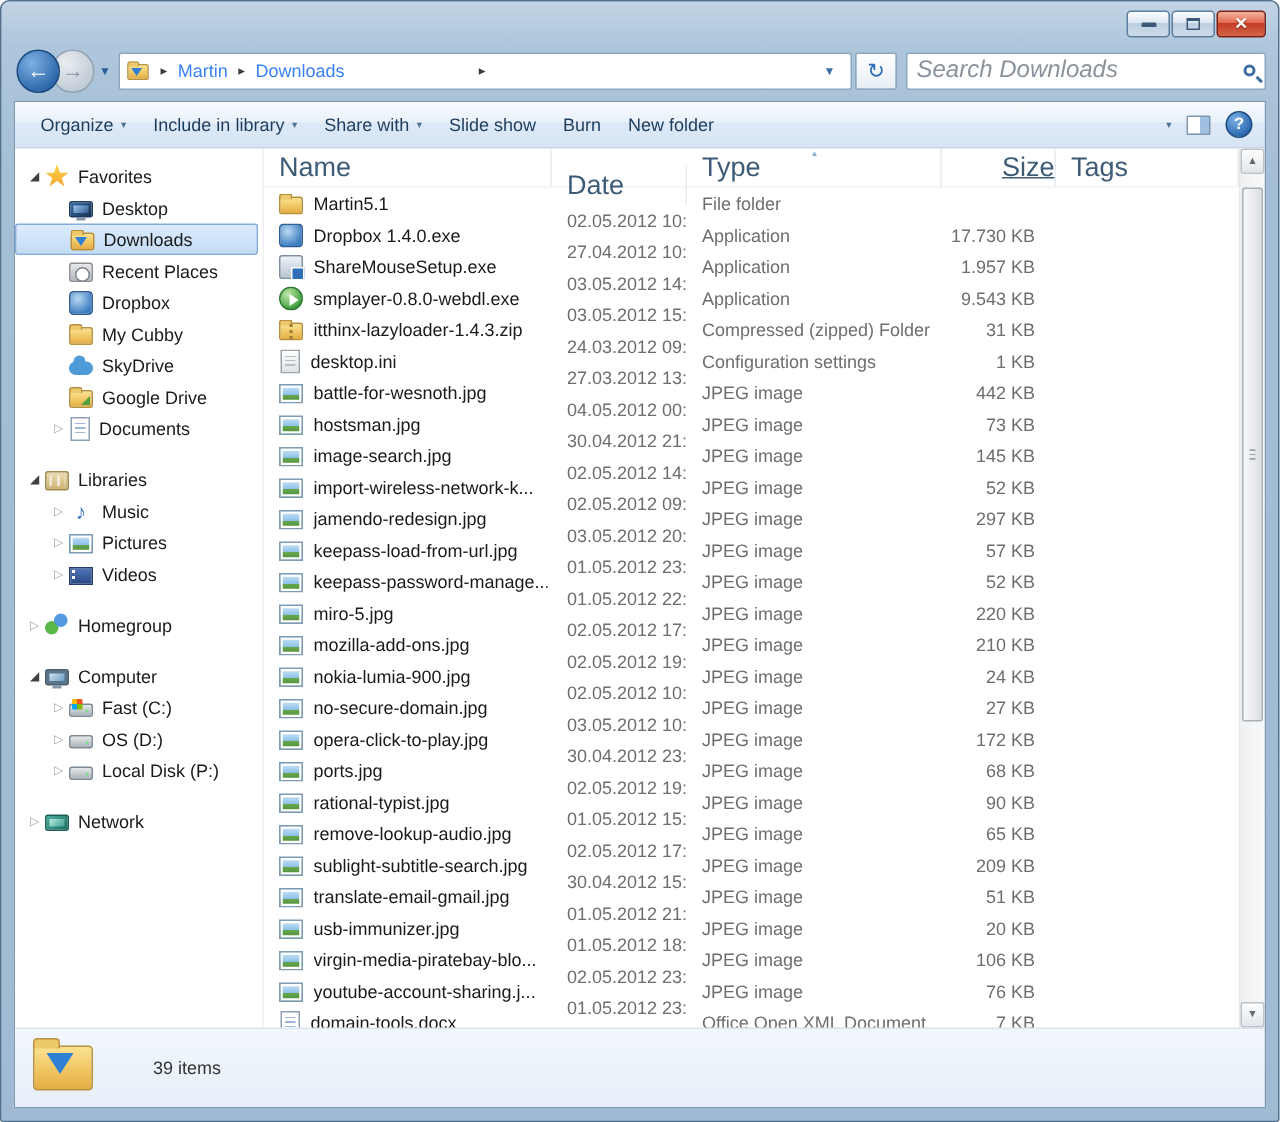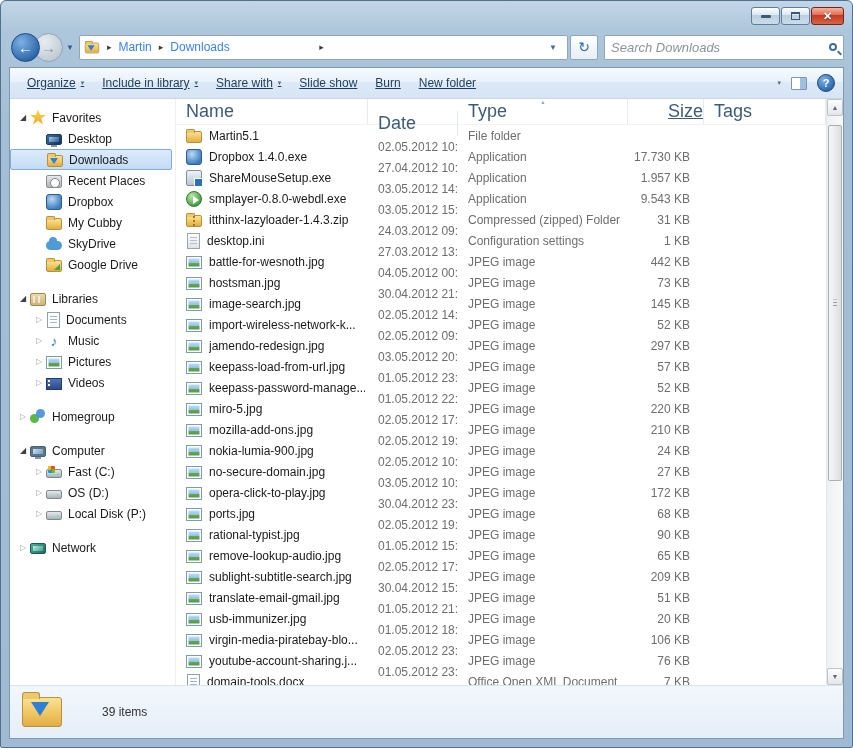--- a/index.html
+++ b/index.html
@@ -31,32 +31,32 @@
   .crumbs { display:flex; align-items:center; flex:1; min-width:0; }
   .crumb-seg { display:flex; align-items:center; }
   .crumb-arrow { font-size:9px; color:#3a3a3a; padding:0 7px; }
   .crumb-label { font-size:12px; color:#3b82f6; }
   .addr-caret { font-size:8px; color:#3f6ea5; padding:0 6px; border-left:0; }
   .refreshbtn { width:28px; height:25px; margin-left:2px; background:linear-gradient(180deg,#fff,#e7eef5);
     border:1px solid #8ca8c0; border-radius:2px; display:flex; align-items:center; justify-content:center;
     color:#2c6db5; font-size:14px; flex:0 0 auto; }
   .searchbox { width:240px; height:25px; margin-left:6px; background:#fff; border:1px solid #8ca8c0; border-radius:2px;
     display:flex; align-items:center; padding:0 6px; flex:0 0 auto; }
-  .searchbox input { flex:1; border:0; outline:none; font-family:"Liberation Sans",sans-serif; font-size:13px; min-width:0; }
+  .searchbox input { flex:1; border:0; outline:none; font-family:"Liberation Sans",sans-serif; font-size:16px; min-width:0; }
   .searchbox input::placeholder { font-style:italic; color:#8a939c; }
   .mag { width:8px; height:8px; border:2px solid #3f6ea5; border-radius:50%; position:relative; flex:0 0 auto; }
   .mag::after { content:""; position:absolute; width:5px; height:2px; background:#3f6ea5; transform:rotate(45deg); left:6px; top:7px; }
 
   
   .client { position:absolute; left:8px; right:8px; top:66px; bottom:8px; background:#fff; border:1px solid #7d9ab5; display:flex; flex-direction:column; }
 
   
   .toolbar { height:31px; background:linear-gradient(180deg,#f6fafd 0%,#e9f1fa 45%,#dde9f7 46%,#d6e4f4 100%);
     border-bottom:1px solid #c7d7e8; display:flex; align-items:center; padding:0 8px; flex:0 0 auto; }
-  .tbitem { display:flex; align-items:center; font-size:12px; color:#1e3c5c; padding:4px 9px; border-radius:3px;text-decoration:underline; }
+  .tbitem { display:flex; align-items:center; font-size:12px; color:#1e3c5c; padding:4px 9px; border-radius:3px; }
   .tb-caret { display:none; font-size:7px; color:#4f7396; margin-left:5px; }
   .tb-caret.on { display:inline; }
   .tb-right { margin-left:auto; display:flex; align-items:center; gap:10px; }
   .viewsbtn { display:flex; align-items:center; gap:5px; }
   .views-icon { width:14px; height:12px;
     background:
       repeating-linear-gradient(180deg,#5b87b5 0 2px,transparent 2px 5px) 0 0 / 3px 100% no-repeat,
       repeating-linear-gradient(180deg,#86aeд4 0,#86aed4 0 2px,transparent 2px 5px) 5px 0 / 9px 100% no-repeat; }
   .preview-icon { width:16px; height:13px; border:1px solid #7d95ad; background:linear-gradient(90deg,#fff 0 8px,#9fc0e0 8px 100%); border-radius:1px; }
   .helpbtn { width:18px; height:18px; border-radius:50%; background:radial-gradient(circle at 35% 30%,#7db2e8,#2a66ad 75%);
@@ -324,34 +324,34 @@
             <span class="ic skydrive"></span>
             <span class="slabel">SkyDrive</span>
           </div>
 
           <div class="srow lv2">
             <span class="expander"></span>
             <span class="ic gdrive"></span>
             <span class="slabel">Google Drive</span>
           </div>
 
+          <div class="srow lv2">
+            <span class="expander closed"></span>
+            <span class="ic doc"></span>
+            <span class="slabel">Documents</span>
+          </div>
+
           <div class="srow lv1 gap">
             <span class="expander open"></span>
             <span class="ic library"></span>
             <span class="slabel">Libraries</span>
           </div>
 
           <div class="srow lv2">
             <span class="expander closed"></span>
-            <span class="ic doc"></span>
-            <span class="slabel">Documents</span>
-          </div>
-
-          <div class="srow lv2">
-            <span class="expander closed"></span>
             <span class="ic music"></span>
             <span class="slabel">Music</span>
           </div>
 
           <div class="srow lv2">
             <span class="expander closed"></span>
             <span class="ic pic"></span>
             <span class="slabel">Pictures</span>
           </div>
 

